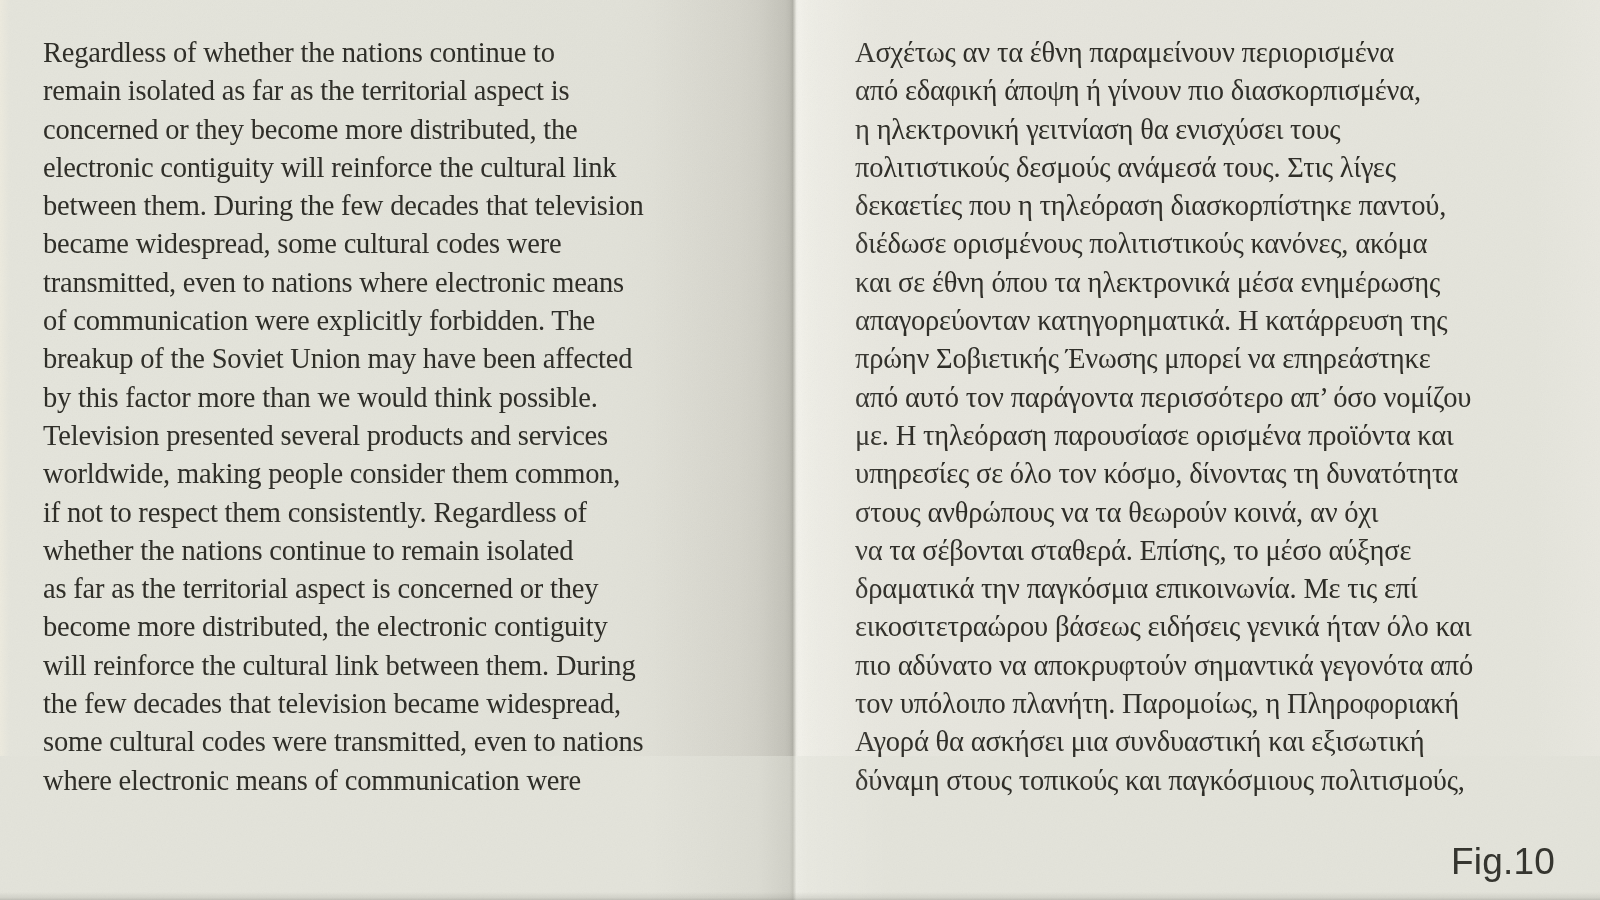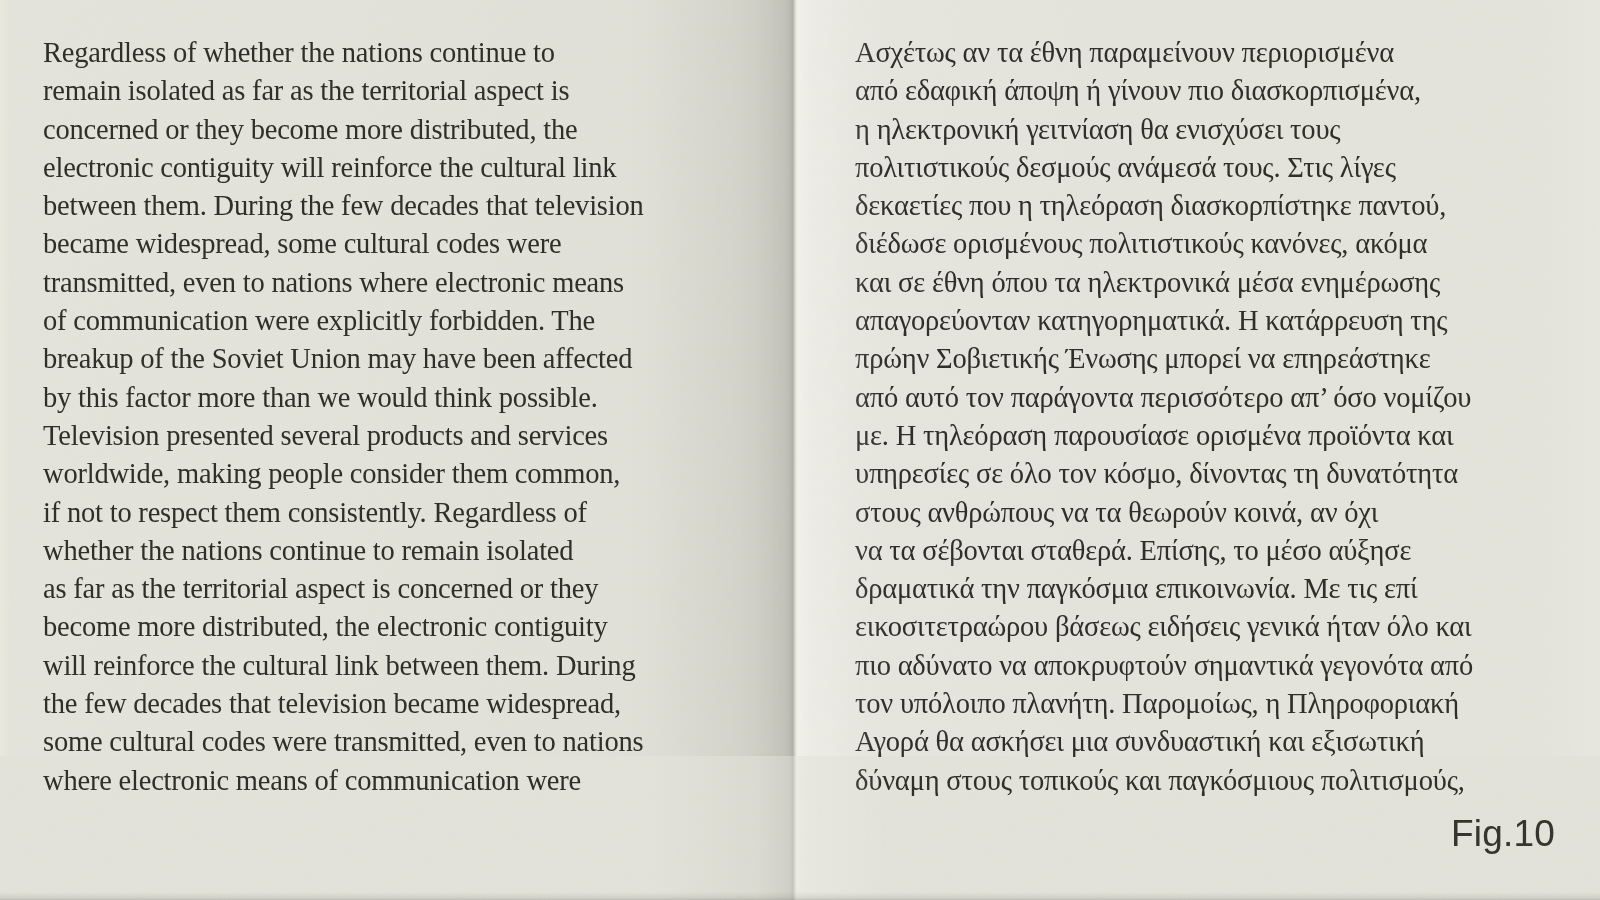--- a/index.html
+++ b/index.html
@@ -55,21 +55,21 @@
   .footer-label {
     position: absolute;
     top: 810px;
     font-family: "Liberation Sans", "DejaVu Sans", sans-serif;
     font-size: 37px;
     line-height: 48px;
     letter-spacing: 0.2px;
     color: #32322c;
   }
   .footer-label.left  { left: 43px; }
-  .footer-label.right { right: 45px; }
+  .footer-label.right { right: 45px; margin-top: 28px; }
   .edge-shade-bottom {
     position: absolute;
     left: 0; bottom: 0;
     width: 1600px; height: 8px;
     background: linear-gradient(180deg, rgba(0,0,0,0) 0%, rgba(60,60,52,0.10) 70%, rgba(60,60,52,0.22) 100%);
     pointer-events: none;
   }
   .gutter-shadow {
     position: absolute;
     top: 0; left: 650px;

